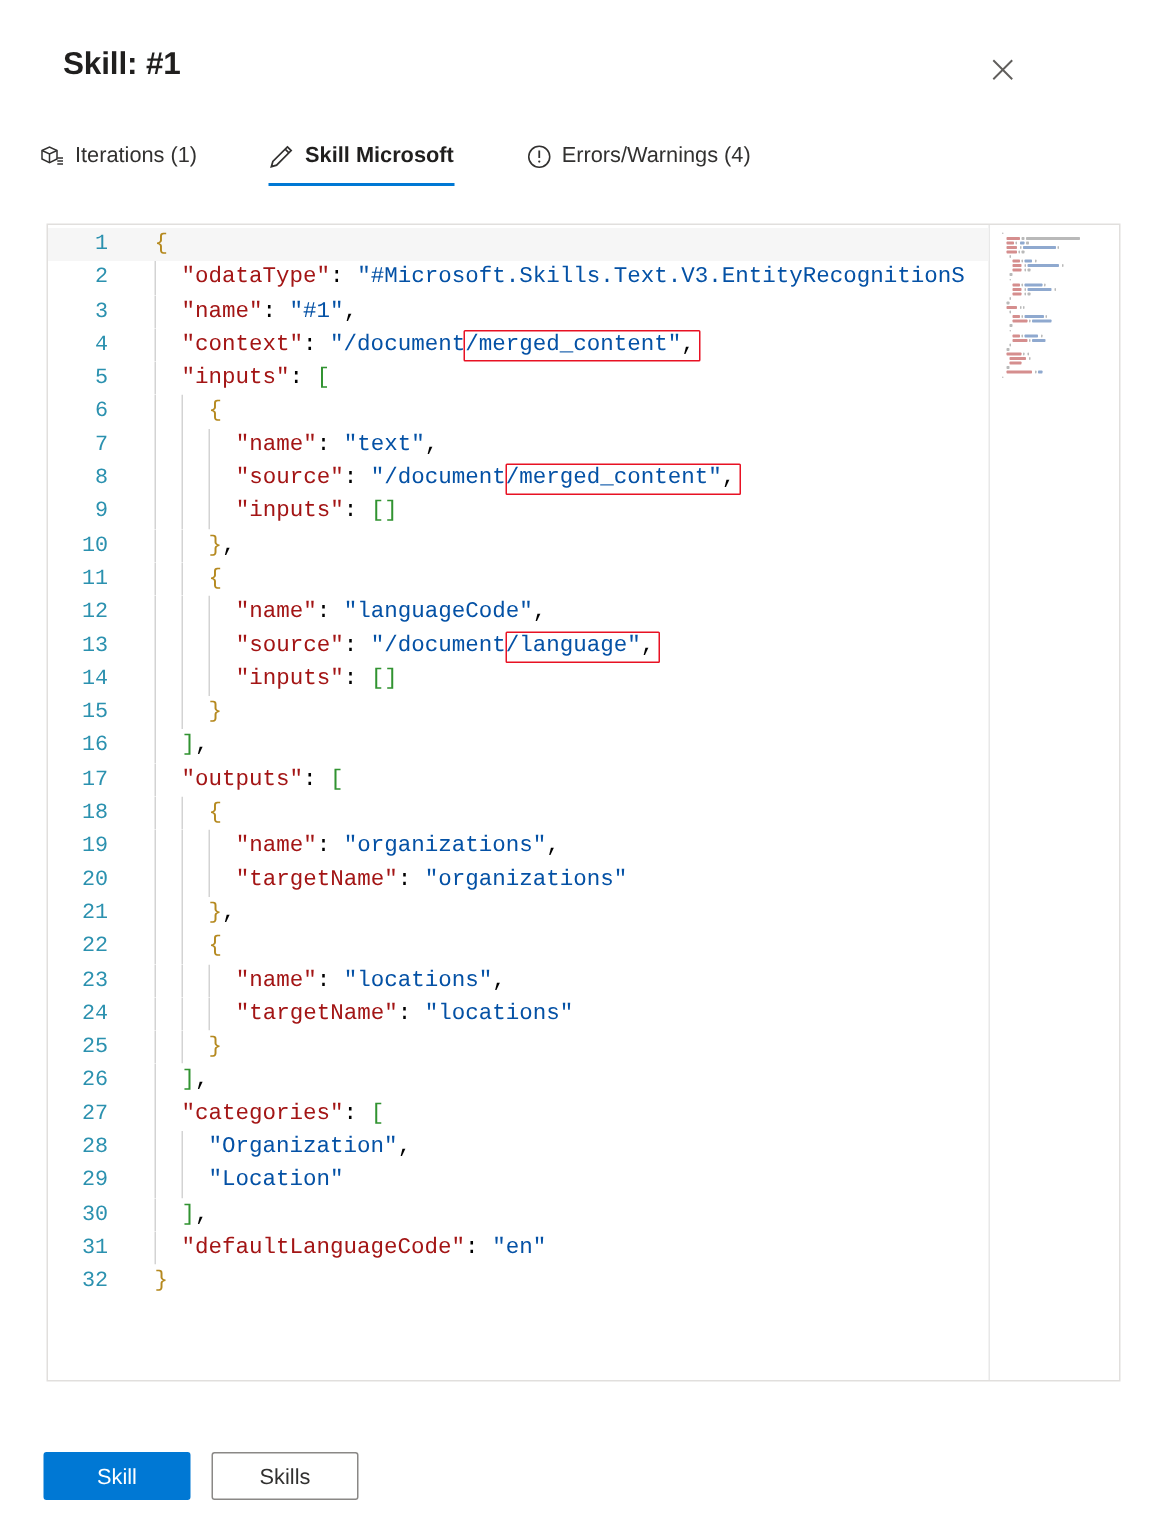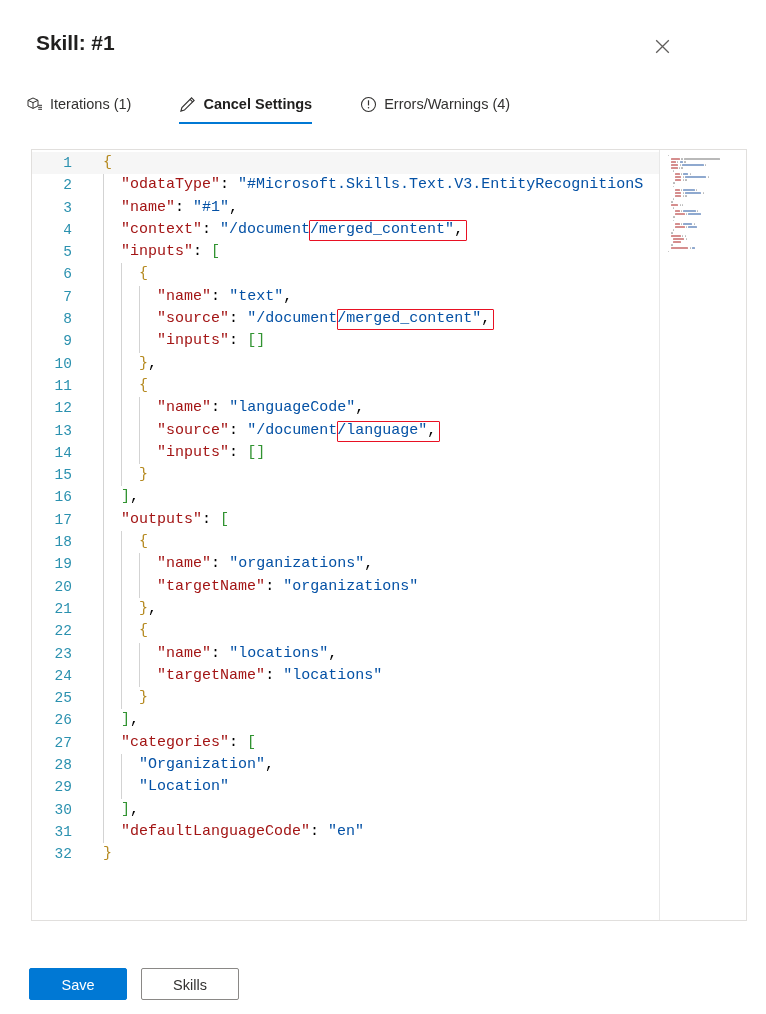--- a/index.html
+++ b/index.html
@@ -12,21 +12,21 @@
     height: 1014px;
     font-family: "Liberation Sans", sans-serif;
     color: #323130;
     overflow: hidden;
     position: relative;
   }
 
   
   .panel-header {
     position: absolute;
-    left: 10px; top: 0;
+    left: 16px; top: 0;
     width: 684px;
     height: 78px;
   }
   .panel-title {
     position: absolute;
     left: 26px;
     top: 29px;
     font-size: 21px;
     font-weight: 600;
     letter-spacing: -0.1px;
@@ -258,21 +258,21 @@
     <span class="tab-label">Iterations (1)</span>
   </button>
 
   <button class="tab active">
     <span class="tab-icon">
       <svg width="17" height="17" viewBox="0 0 17 17" aria-hidden="true">
         <path d="M12.6 1.9 L15.1 4.4 L5.4 14.1 L1.9 15.1 L2.9 11.6 Z" fill="none" stroke="#323130" stroke-width="1.15"></path>
         <path d="M11.1 3.4 L13.6 5.9" stroke="#323130" stroke-width="1.15" fill="none"></path>
       </svg>
     </span>
-    <span class="tab-label">Cancel Settings</span>
+    <span class="tab-label">Skill Microsoft</span>
   </button>
 
   <button class="tab">
     <span class="tab-icon">
       <svg width="17" height="17" viewBox="0 0 17 17" aria-hidden="true">
         <circle cx="8.5" cy="8.5" r="7" fill="none" stroke="#323130" stroke-width="1.05"></circle>
         <path d="M8.5 4.3 L8.5 9.4" stroke="#323130" stroke-width="1.2"></path>
         <circle cx="8.5" cy="11.7" r="0.75" fill="#323130"></circle>
       </svg>
     </span>
@@ -454,15 +454,15 @@
           <span class="mm-seg mm-str" style="width: 3.28px;"></span>
         </div>
         <div class="mm-row">
           <span class="mm-seg mm-pun" style="width: 1.2px;"></span>
         </div>
       </div>
   </div>
 </div>
 
 <div class="footer">
-  <button class="btn btn-primary">Save</button>
+  <button class="btn btn-primary">Skill</button>
   <button class="btn btn-secondary">Skills</button>
 </div>
 
 </body></html>

